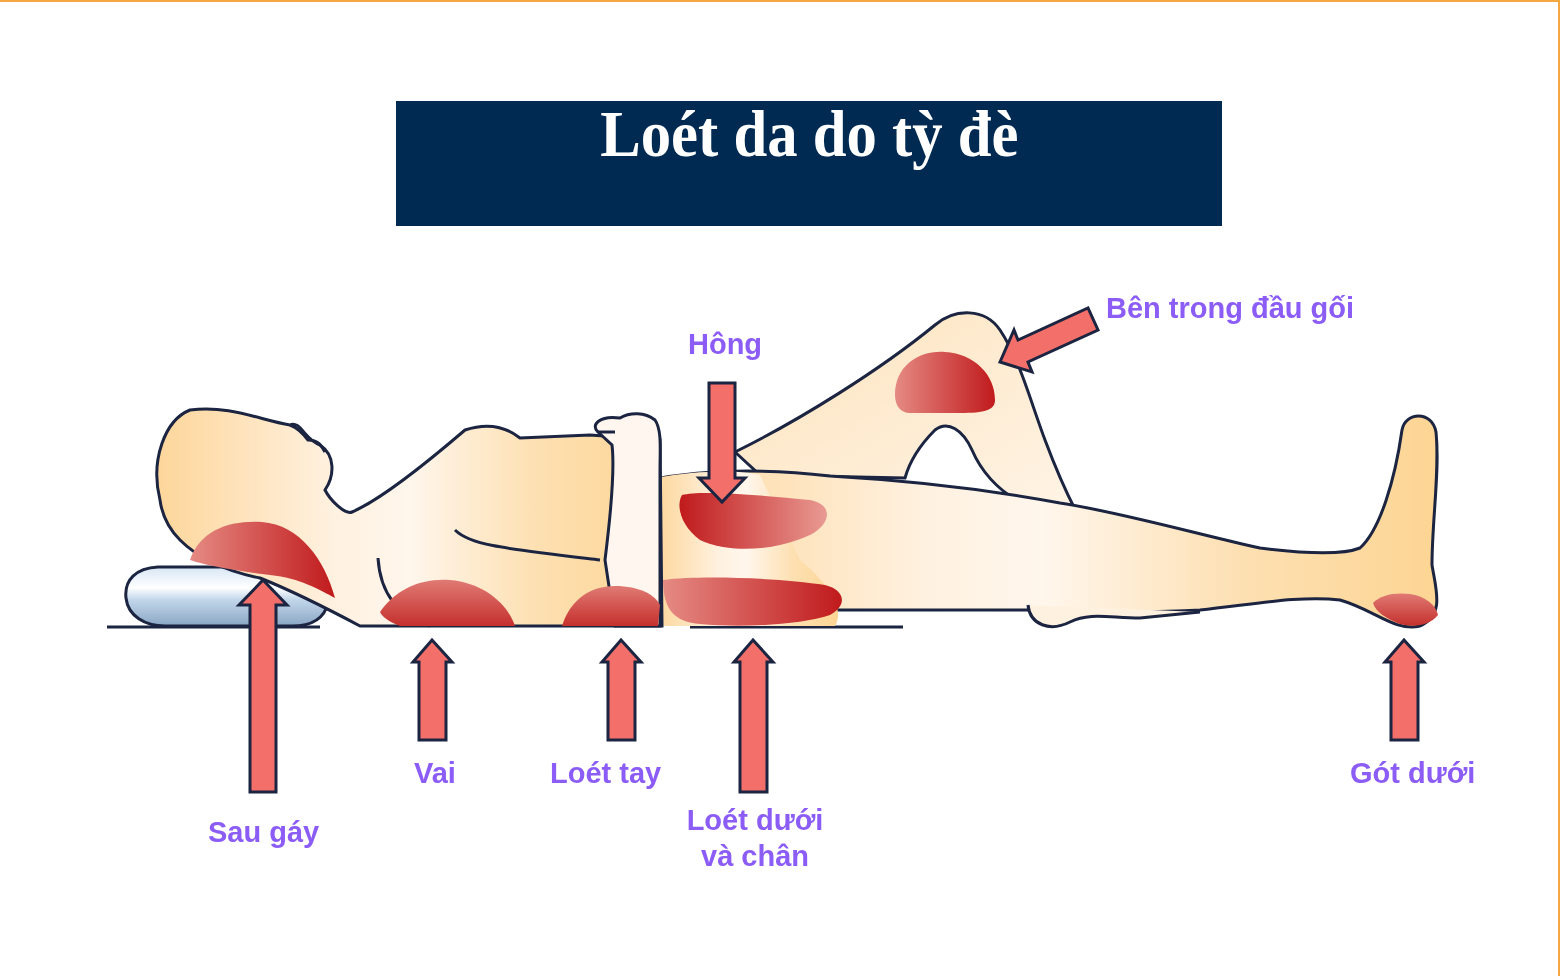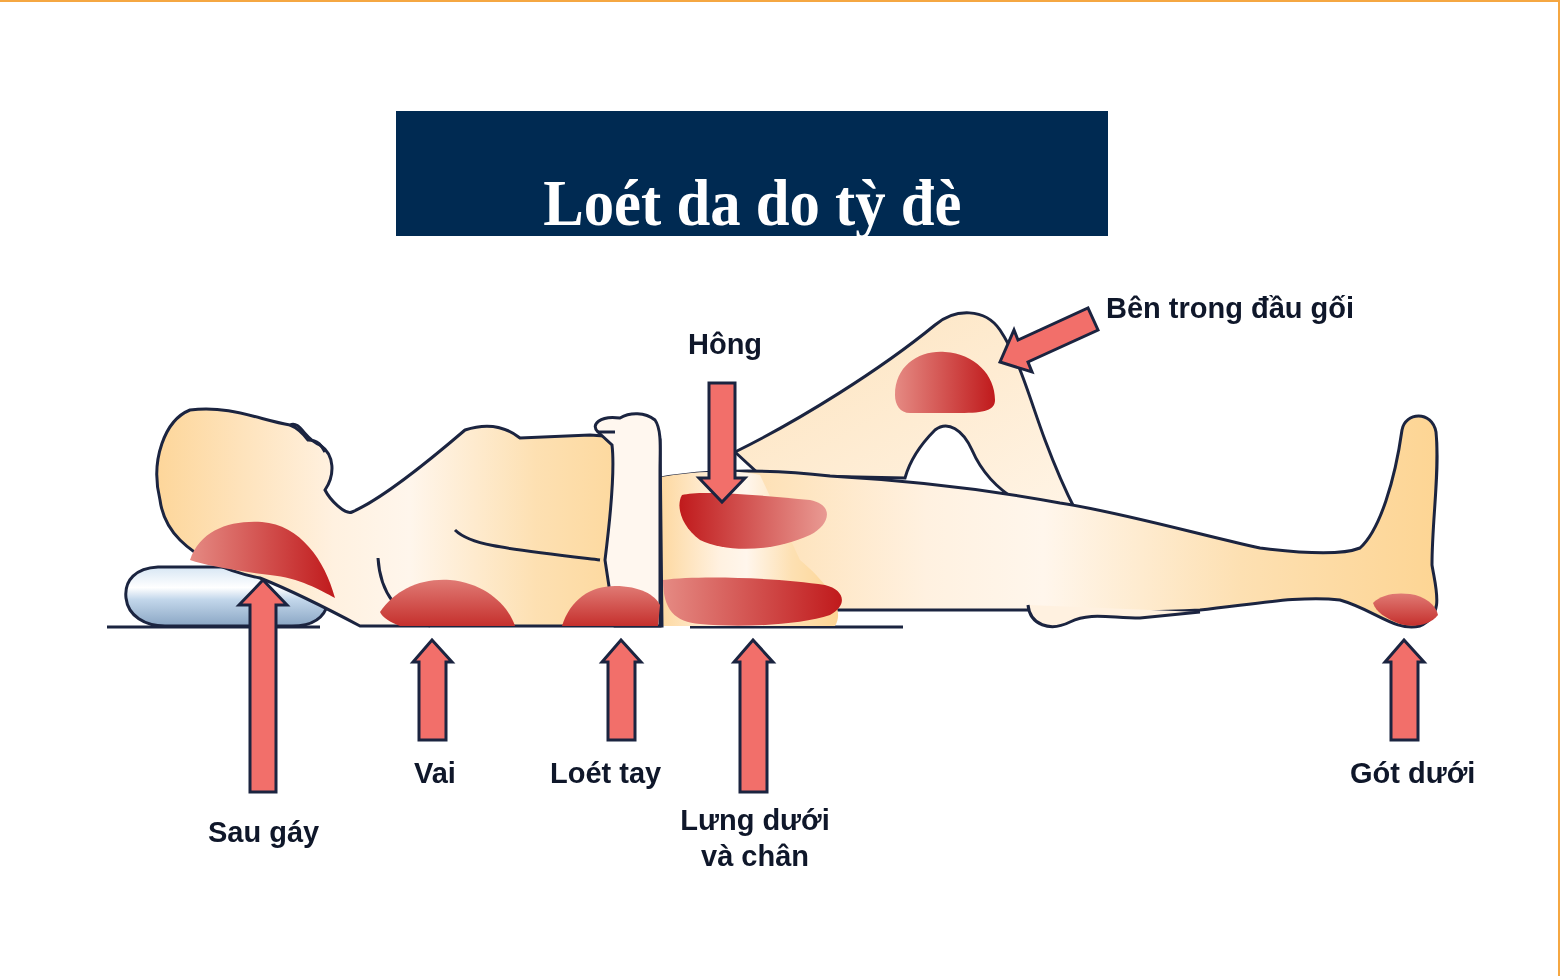--- a/index.html
+++ b/index.html
@@ -4,40 +4,40 @@
 <style>
   html, body { margin: 0; padding: 0; background: #ffffff; }
   body { width: 1560px; height: 976px; position: relative; overflow: hidden; }
   .frame {
     position: absolute; left: 0; top: 0; width: 1560px; height: 976px;
     box-sizing: border-box;
     border-top: 2px solid #f5a742;
     border-right: 2px solid #f5a742;
   }
   .title-box {
-    position: absolute; left: 396px; top: 101px; width: 712px; height: 125px;
+    position: absolute; left: 396px; top: 101px; width: 826px; height: 125px;
     background: #002a52;
-    display: flex; align-items: flex-end; justify-content: center; margin-top: 10px;
+    display: flex; align-items: flex-start; justify-content: center;
   }
   .title-text {
     color: #ffffff;
     font-family: "Liberation Serif", "DejaVu Serif", serif;
     font-weight: bold;
     font-size: 66px;
     letter-spacing: 0px;
     line-height: 1;
     transform: scaleX(0.92);
   }
   svg.art { position: absolute; left: 0; top: 0; }
   .label {
     position: absolute;
     font-family: "Liberation Sans", "DejaVu Sans", sans-serif;
     font-weight: bold;
     font-size: 29px;
-    color: #0f172a;
+    color: #8b5cf6;
     line-height: 36px;
     white-space: nowrap;
     text-align: center;
   }
 </style>
 </head>
 <body>
 
 <div class="frame"></div>
 
@@ -126,16 +126,16 @@
     <path d="M1000,362 L1014,330 L1018,340 L1088,308 L1098,330 L1028,362 L1032,372 Z"></path>
   </g>
 </svg>
 
 <div class="label" style="left:688px; top:326px;">Hông</div>
 <div class="label" style="left:1106px; top:290px;">Bên trong đầu gối</div>
 <div class="label" style="left:208px; top:814px;text-align:center;">Sau gáy</div>
 <div class="label" style="left:414px; top:755px;">Vai</div>
 <div class="label" style="left:550px; top:755px;">Loét tay</div>
 <div class="label" style="left:675px; top:802px; width:160px;">
-  <div>Lưng dưới</div>
+  <div>Loét dưới</div>
   <div>và chân</div>
 </div>
 <div class="label" style="left:1350px; top:755px;">Gót dưới</div>
 
 </body></html>

